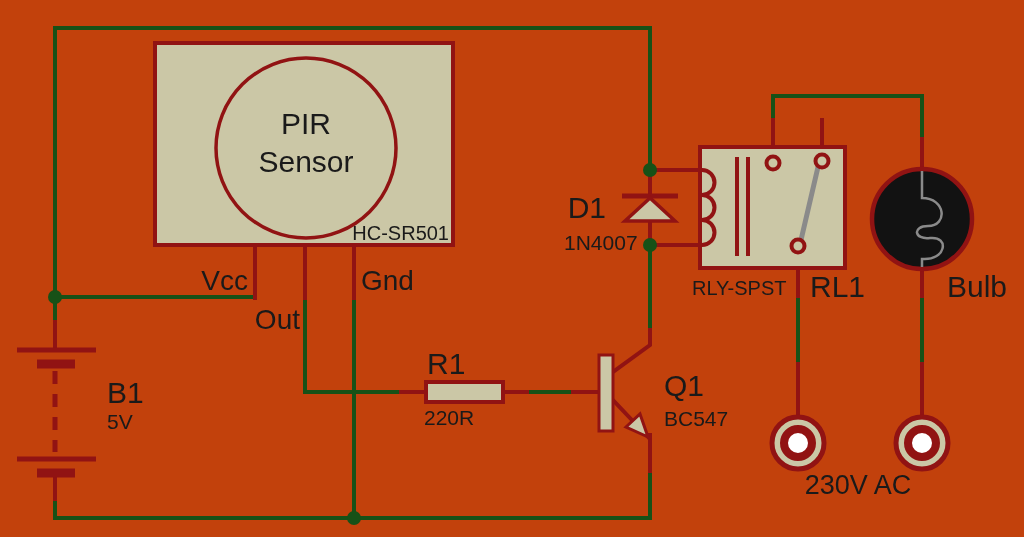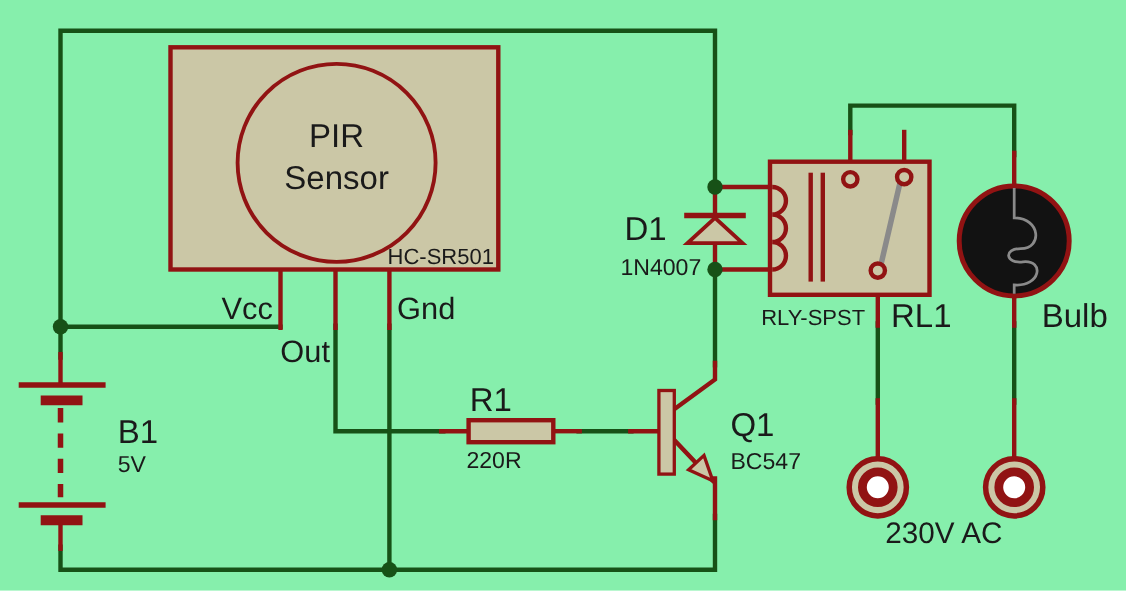--- a/index.html
+++ b/index.html
@@ -1,17 +1,17 @@
 <!DOCTYPE html>
 <html><head>
 <meta charset="utf-8">
 <style>
   html,body{margin:0;padding:0;background:#ffffff;}
   .stage{
-    position:relative;width:1024px;height:537px;background:#86efac;
+    position:relative;width:1024px;height:537px;background:#c2410c;
     font-family:"Liberation Sans", sans-serif;overflow:hidden;
   }
   svg{display:block;}
   text{fill:#1a1a1a;font-family:"Liberation Sans", sans-serif;}
   .lbl-big{font-size:30px;}
   .lbl-mid{font-size:28px;}
   .lbl-small{font-size:21px;}
   .lbl-part{font-size:20px;}
 </style>
 </head>

